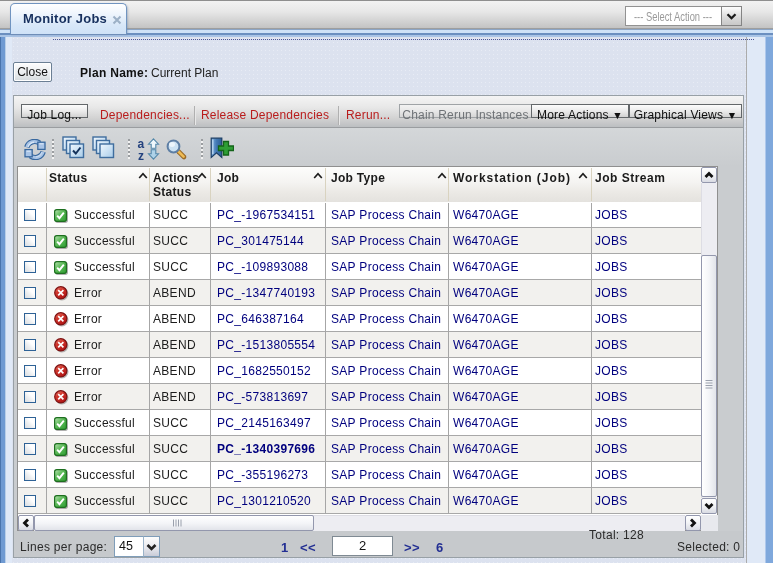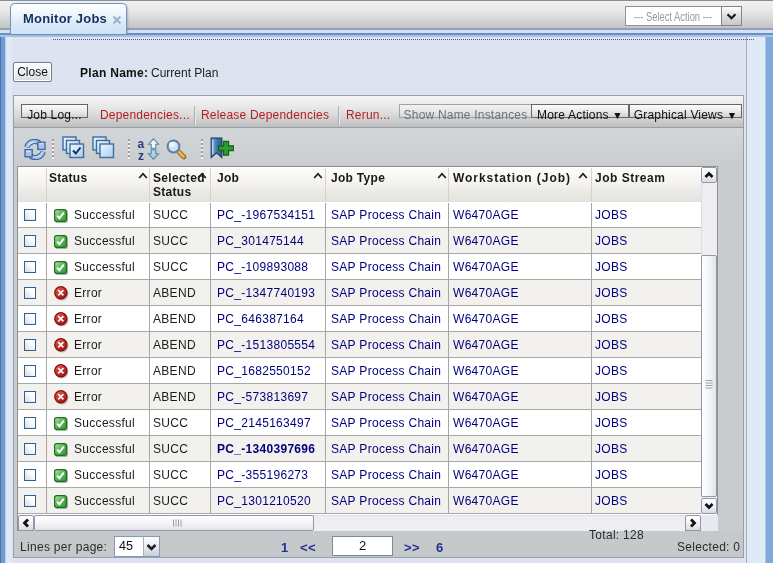--- a/index.html
+++ b/index.html
@@ -127,21 +127,21 @@
 <div class="abs" id="btnband"></div>
 <div class="abs" id="iconband"></div>
 <div class="abs" style="left:14px;top:127px;width:729px;height:1px;background:#9a9da0;"></div>
 
 <div class="toolbtn" style="left:21px;width:67px;">Job Log...</div>
 <span class="distxt" style="left:100px;">Dependencies...</span>
 <span class="distxt" style="left:201px;">Release Dependencies</span>
 <span class="distxt" style="left:346px;">Rerun...</span>
 <div class="dsep" style="left:194px;"></div>
 <div class="dsep" style="left:338px;"></div>
-<div class="toolbtn" style="left:399px;width:133px;border-color:#9fa3a6;color:#6f7377;background:linear-gradient(#f2f2f2,#e6e6e6 55%,#d6d6d6);">Show Name Instances</div>
+<div class="toolbtn" style="left:399px;width:133px;border-color:#9fa3a6;color:#6f7377;background:linear-gradient(#f2f2f2,#e6e6e6 55%,#d6d6d6);">Chain Rerun Instances</div>
 <div class="toolbtn" style="left:531px;width:98px;">More Actions <span style="font-size:10.5px;">▼</span></div>
 <div class="toolbtn" style="left:629px;width:113px;">Graphical Views <span style="font-size:10.5px;">▼</span></div>
 
 <svg width="0" height="0" style="position:absolute">
     <defs>
 <linearGradient id="gok" x1="0" y1="0" x2="1" y2="1">
         <stop offset="0" stop-color="#b9e2b2"></stop>
         <stop offset="0.45" stop-color="#5cba58"></stop>
         <stop offset="1" stop-color="#2e9c31"></stop>
       </linearGradient>
@@ -370,21 +370,21 @@
       <span class="ctext navy" style="left:313px;">SAP Process Chain</span>
       <span class="ctext navy" style="left:435px;">W6470AGE</span>
       <span class="ctext navy" style="left:577px;">JOBS</span>
     </div>
 </div>
 <div class="abs" id="headtxt">
 <span class="hlbl" style="left:49px;top:171px;">Status</span>
     <svg class="abs" style="left:138px;top:172px;" width="10" height="7" viewBox="0 0 10 7">
       <path d="M1.2 6 L5 1.8 L8.8 6" stroke="#1c1c1c" stroke-width="1.7" fill="none"></path>
     </svg>
-<span class="hlbl" style="left:153px;top:171px;">Selected</span>
+<span class="hlbl" style="left:153px;top:171px;">Actions</span>
     <svg class="abs" style="left:197px;top:172px;" width="10" height="7" viewBox="0 0 10 7">
       <path d="M1.2 6 L5 1.8 L8.8 6" stroke="#1c1c1c" stroke-width="1.7" fill="none"></path>
     </svg>
 <span class="hlbl" style="left:153px;top:185px;">Status</span>
 <span class="hlbl" style="left:217px;top:171px;">Job</span>
     <svg class="abs" style="left:313px;top:172px;" width="10" height="7" viewBox="0 0 10 7">
       <path d="M1.2 6 L5 1.8 L8.8 6" stroke="#1c1c1c" stroke-width="1.7" fill="none"></path>
     </svg>
 <span class="hlbl" style="left:331px;top:171px;">Job Type</span>
     <svg class="abs" style="left:437px;top:172px;" width="10" height="7" viewBox="0 0 10 7">

